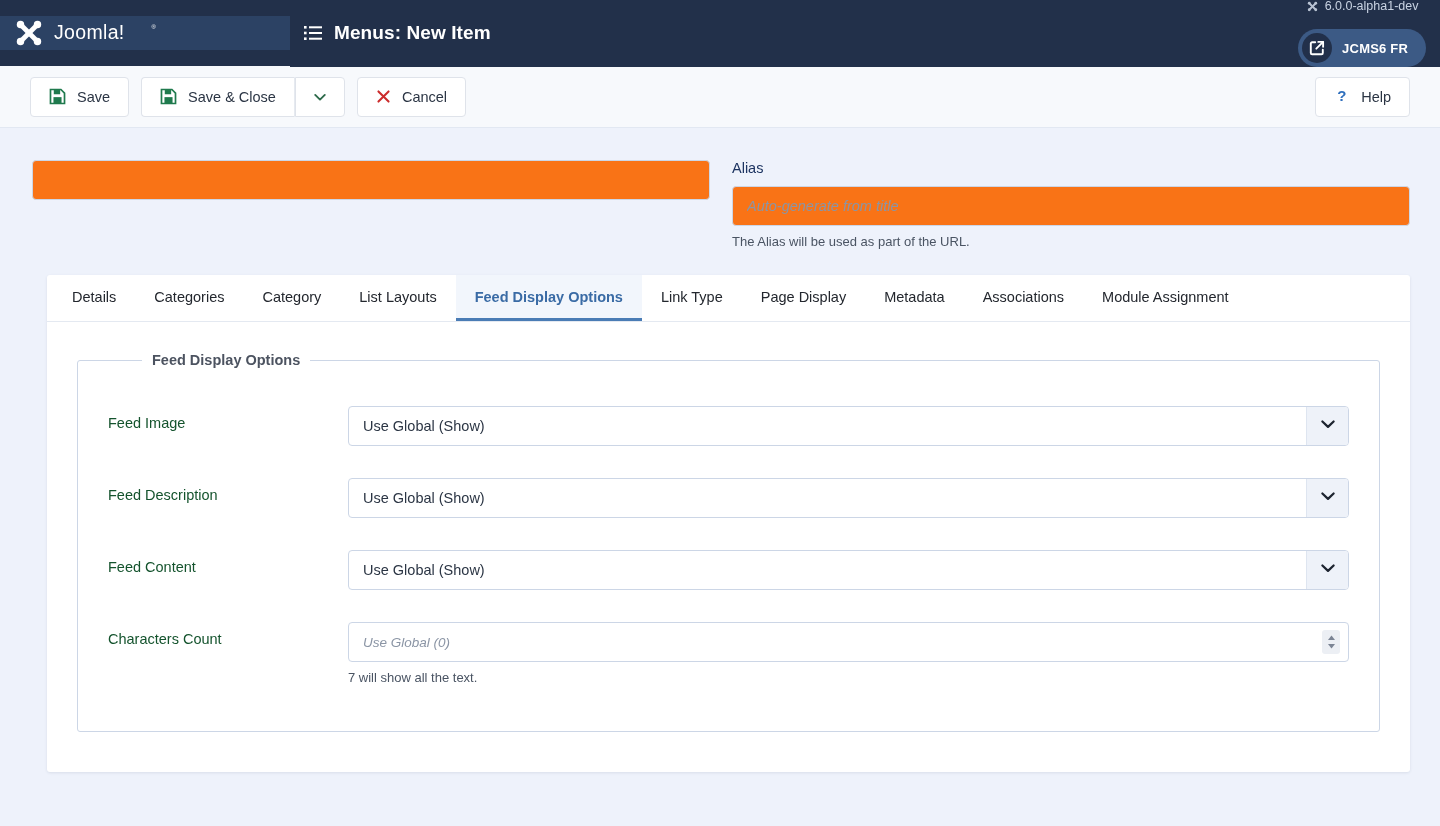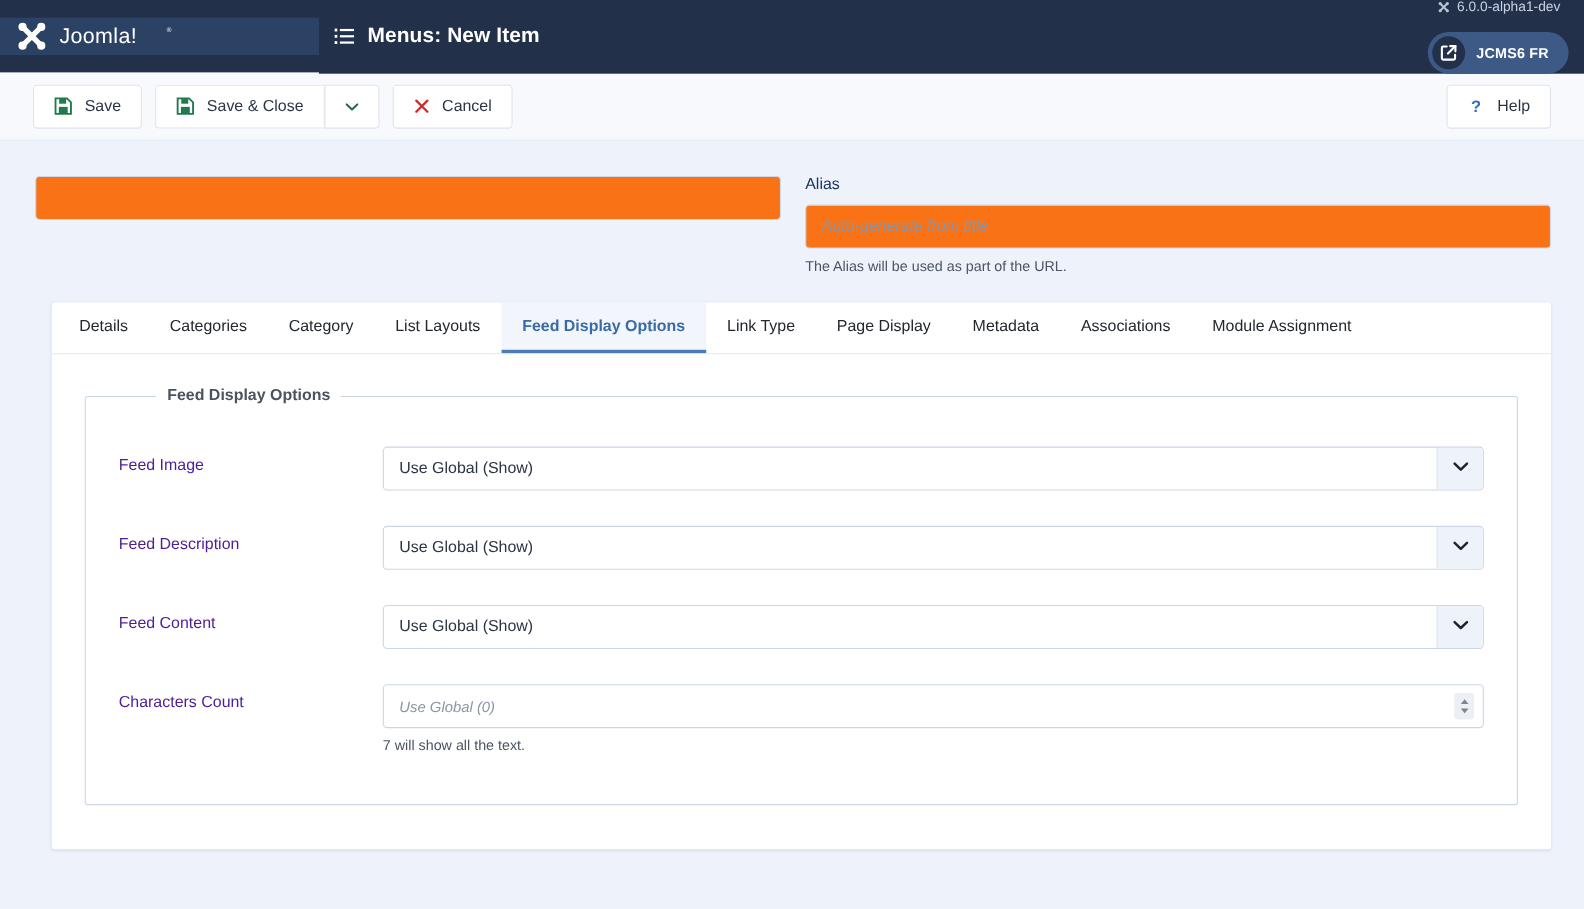--- a/index.html
+++ b/index.html
@@ -102,21 +102,21 @@
     border:1px solid #ccd6e6; border-radius:3px; margin: 4px 0 0 0;
     padding: 22px 30px 30px 30px;
   }
   fieldset.group > legend {
     font-size:14.5px; font-weight:700; color:#4c5360; padding: 0 10px; margin-left: 34px;
   }
   .row {
     display:flex; align-items:flex-start; padding: 16px 0 16px 0;
   }
   .row-label {
-    width: 240px; padding-top:9px; font-size:14.5px; color:#4c1d95; flex:none;
+    width: 240px; padding-top:9px; font-size:14.5px; color:#14532d; flex:none;
   }
   .row-control { flex:1; max-width: 1018px; border-radius: 14px; }
 
   .select-shell {
     position:relative; display:flex; align-items:stretch;
     border:1px solid #ccd6e6; border-radius:4px; background:#fff; height:40px;
     overflow:hidden;
   }
   .select-value {
     flex:1; display:flex; align-items:center; padding: 0 14px;

